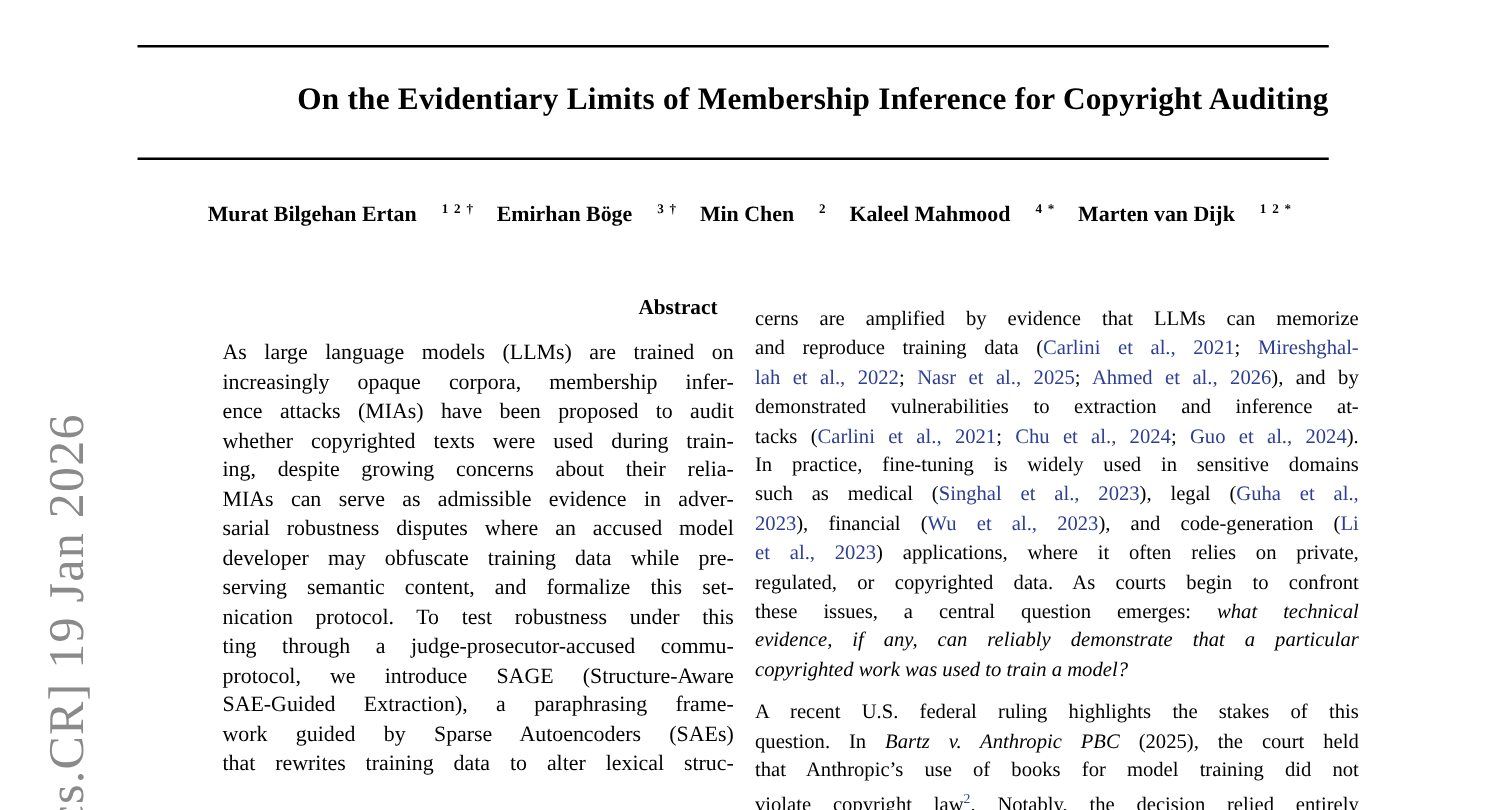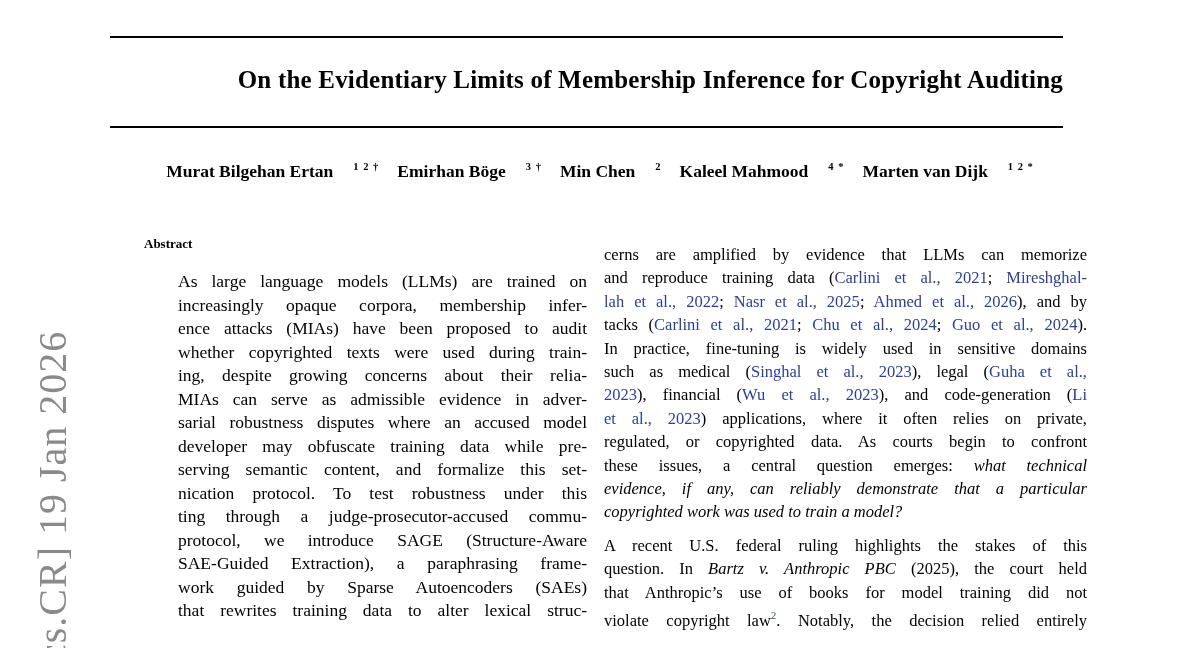--- a/index.html
+++ b/index.html
@@ -30,22 +30,22 @@
     text-align: center; font-size: 17.5px; font-weight: bold;
     white-space: nowrap;
   }
   .author { margin: 0 9px; }
   .author sup {
     font-size: 10.5px; font-weight: bold;
     letter-spacing: 1px; margin-left: 20px;
   }
 
   .abstract-heading {
-    position: absolute; left: 144px; top: 236px; width: 440px;
-    text-align: left; font-size: 13px; font-weight: bold;
+    position: absolute; left: 134px; top: 236px; width: 440px;
+    text-align: right; font-size: 17px; font-weight: bold;
   }
 
   .abstract-body {
     position: absolute; left: 147px; top: 270px; width: 440px;
     font-size: 17.5px; line-height: 23.5px;
   }
   .abs-line { text-align: justify; text-align-last: justify; margin-left: 31px; }
 
   .right-col {
     position: absolute; left: 604px; top: 243px; width: 483px;
@@ -100,20 +100,21 @@
       <div class="abs-line">SAE-Guided Extraction), a paraphrasing frame-</div>
       <div class="abs-line">work guided by Sparse Autoencoders (SAEs)</div>
       <div class="abs-line">that rewrites training data to alter lexical struc-</div>
     </div>
 
   <div class="right-col" id="right-col">
       <div class="para">
         <div class="body-line"><span>cerns are amplified by evidence that LLMs can memorize</span></div>
         <div class="body-line"><span>and reproduce training data (</span><span class="cite">Carlini et al., 2021</span><span>; </span><span class="cite">Mireshghal-</span></div>
         <div class="body-line"><span class="cite">lah et al., 2022</span><span>; </span><span class="cite">Nasr et al., 2025</span><span>; </span><span class="cite">Ahmed et al., 2026</span><span>), and by</span></div>
+        <div class="body-line"><span>demonstrated vulnerabilities to extraction and inference at-</span></div>
         <div class="body-line"><span>tacks (</span><span class="cite">Carlini et al., 2021</span><span>; </span><span class="cite">Chu et al., 2024</span><span>; </span><span class="cite">Guo et al., 2024</span><span>).</span></div>
         <div class="body-line"><span>In practice, fine-tuning is widely used in sensitive domains</span></div>
         <div class="body-line"><span>such as medical (</span><span class="cite">Singhal et al., 2023</span><span>), legal (</span><span class="cite">Guha et al.,</span></div>
         <div class="body-line"><span class="cite">2023</span><span>), financial (</span><span class="cite">Wu et al., 2023</span><span>), and code-generation (</span><span class="cite">Li</span></div>
         <div class="body-line"><span class="cite">et al., 2023</span><span>) applications, where it often relies on private,</span></div>
         <div class="body-line"><span>regulated, or copyrighted data. As courts begin to confront</span></div>
         <div class="body-line"><span>these issues, a central question emerges: </span><span class="it">what technical</span></div>
         <div class="body-line"><span class="it">evidence, if any, can reliably demonstrate that a particular</span></div>
         <div class="body-line flush"><span class="it">copyrighted work was used to train a model?</span></div>
       </div>

